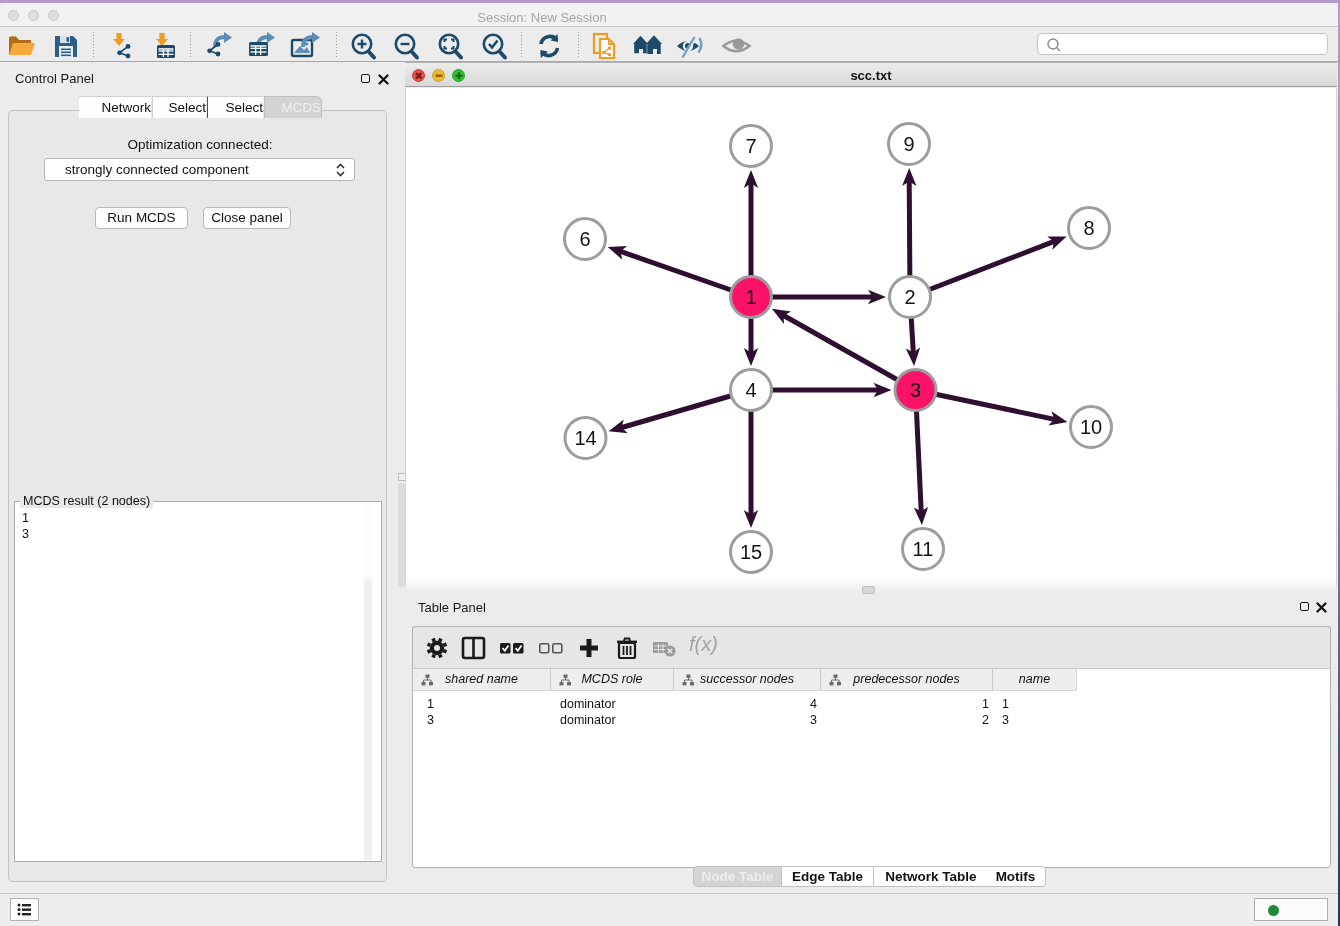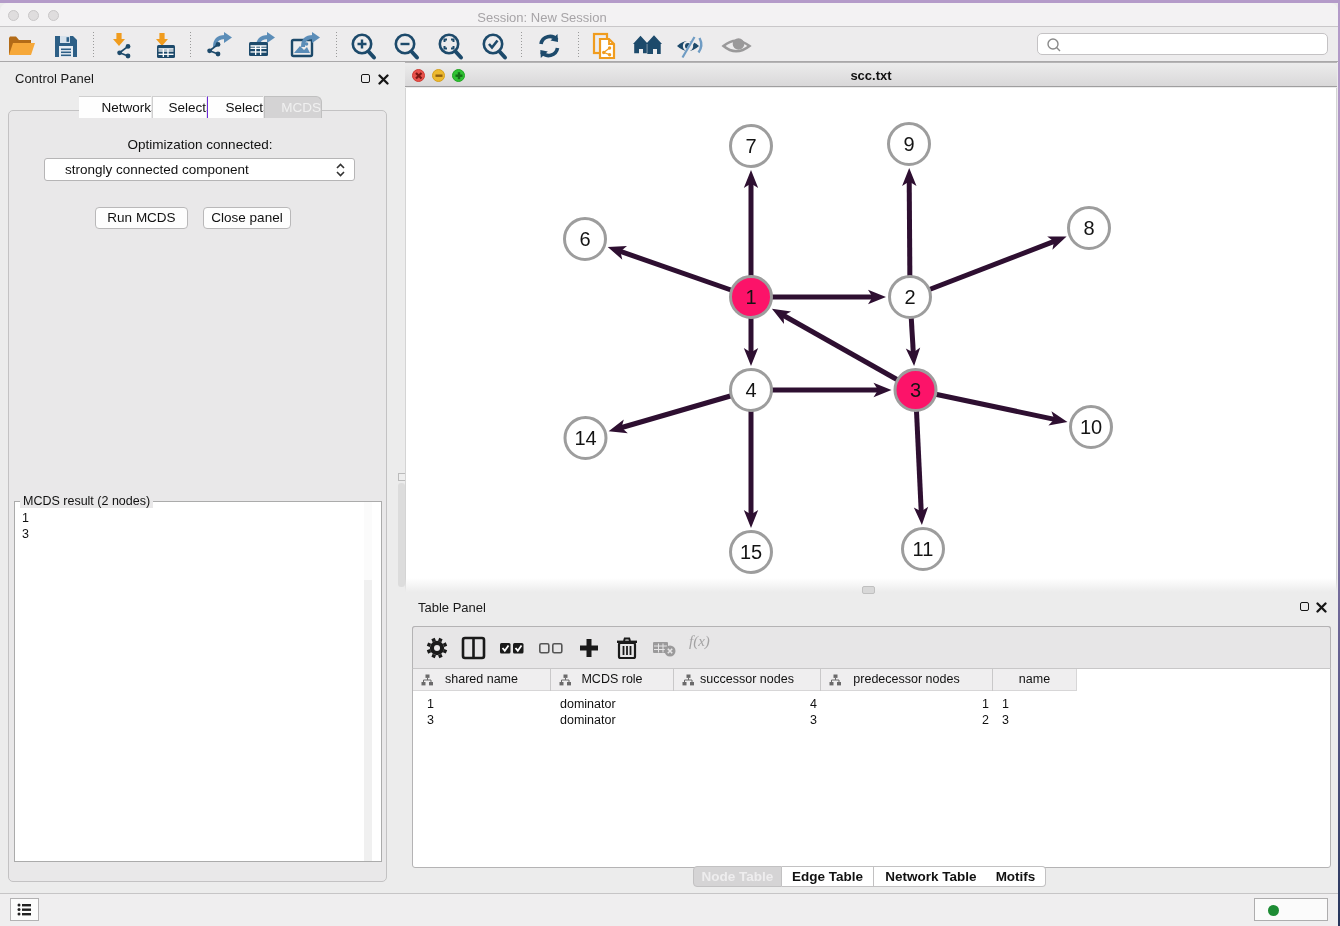--- a/index.html
+++ b/index.html
@@ -58,21 +58,21 @@
   #net-title .t { position:absolute; width:100%; text-align:center; top:5px; font-size:13px; font-weight:bold; color:#111; }
   .light { position:absolute; top:6px; width:13px; height:13px; border-radius:50%; }
   #net-canvas { left:405px; top:88px; width:932px; height:504px; background:#fff; border-left:1px solid #d4d4d4; border-right:1px solid #d4d4d4; }
   #net-fade { left:405px; top:578px; width:932px; height:14px; background:linear-gradient(rgba(236,236,236,0), #ececec); }
   #net-grip { left:862px; top:586px; width:13px; height:8px; background:#d8d8d8; border:1px solid #c0c0c0; border-radius:2px; }
 
   
   #tp-title { left:418px; top:600px; font-size:13px; color:#1a1a1a; }
   #tp-box { left:412px; top:626px; width:919px; height:242px; background:#fff; border:1px solid #b4b3b4; border-radius:3px; }
   #tp-toolbar { left:412px; top:626px; width:919px; height:43px; background:#e7e6e7; border:1px solid #b4b3b4; border-bottom:1px solid #c8c7c8; border-radius:3px 3px 0 0; }
-  #tp-header { left:413px; top:669px; width:664px; height:22px; background:#efeeef; border-bottom:1px solid #d7d6d7; font-size:12.5px; color:#111; }
+  #tp-header { left:413px; top:669px; width:664px; height:22px; background:#efeeef; border-bottom:1px solid #d7d6d7; font-size:12.5px; color:#111;font-style:italic; }
   .th { position:absolute; top:0; height:22px; border-right:1px solid #c9c8c9; text-align:center; line-height:21px; }
   .row { position:absolute; font-size:12.5px; color:#111; }
 
   .btab { position:absolute; top:866px; height:21px; background:#fff; border:1px solid #c2c1c2; border-left:none; font-size:13.5px; font-weight:bold; color:#111; text-align:center; line-height:19px; }
   .btab.sel { background:#d5d4d5; color:#eeedee; border-left:1px solid #c2c1c2; border-radius:4px 0 0 4px; }
 
   svg { display:block; }
 </style>
 </head>
 <body>
@@ -404,21 +404,21 @@
       <svg width="30" height="34" viewBox="0 0 30 34">
         <rect x="4" y="11" width="15" height="11" rx="1" fill="#9b9a9b"></rect>
         <rect x="5" y="14.5" width="13" height="1" fill="#e7e6e7"></rect>
         <rect x="5" y="18" width="13" height="1" fill="#e7e6e7"></rect>
         <rect x="9" y="12.5" width="1" height="9" fill="#e7e6e7"></rect>
         <rect x="13.5" y="12.5" width="1" height="9" fill="#e7e6e7"></rect>
         <circle cx="21" cy="20" r="5.5" fill="#9b9a9b"></circle>
         <path d="M18.8 17.8 L23.2 22.2 M23.2 17.8 L18.8 22.2" stroke="#e7e6e7" stroke-width="1.6"></path>
       </svg>
     </div>
-    <div style="position:absolute;left:276px;top:6px;font-family:Liberation Serif, serif;font-style:italic;font-size:15px;color:#a3a2a3;">f(x)</div>
+    <div style="position:absolute;left:276px;top:6px;font-family:Liberation Sans, sans-serif;font-style:italic;font-size:20px;color:#a3a2a3;">f(x)</div>
   </div>
   <div class="abs" id="tp-header">
     <div class="th" style="left:0; width:138px;"><svg width="13" height="12" viewBox="0 0 13 12" style="position:absolute;left:8px;top:5px;">
         <rect x="4.5" y="0.5" width="4" height="3.4" fill="#6b6a6b"></rect>
         <rect x="0.5" y="8" width="4" height="3.4" fill="#6b6a6b"></rect>
         <rect x="8" y="8" width="4" height="3.4" fill="#6b6a6b"></rect>
         <path d="M6.5 4 L6.5 6 M2.5 8 L2.5 6 L10 6 L10 8" fill="none" stroke="#6b6a6b" stroke-width="1"></path>
       </svg>shared name</div>
     <div class="th" style="left:138px; width:123px;"><svg width="13" height="12" viewBox="0 0 13 12" style="position:absolute;left:8px;top:5px;">
         <rect x="4.5" y="0.5" width="4" height="3.4" fill="#6b6a6b"></rect>

